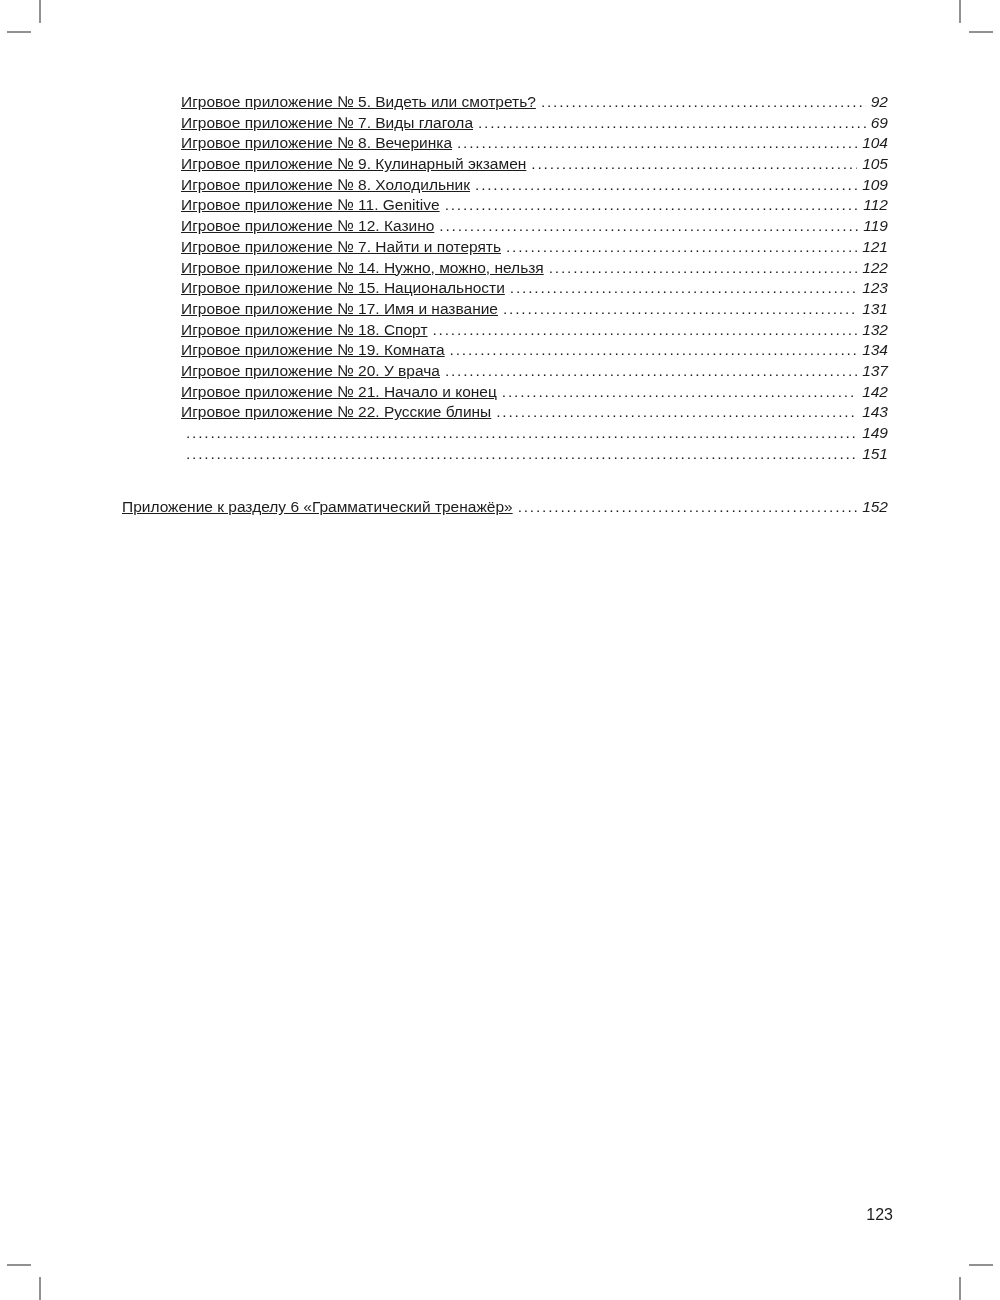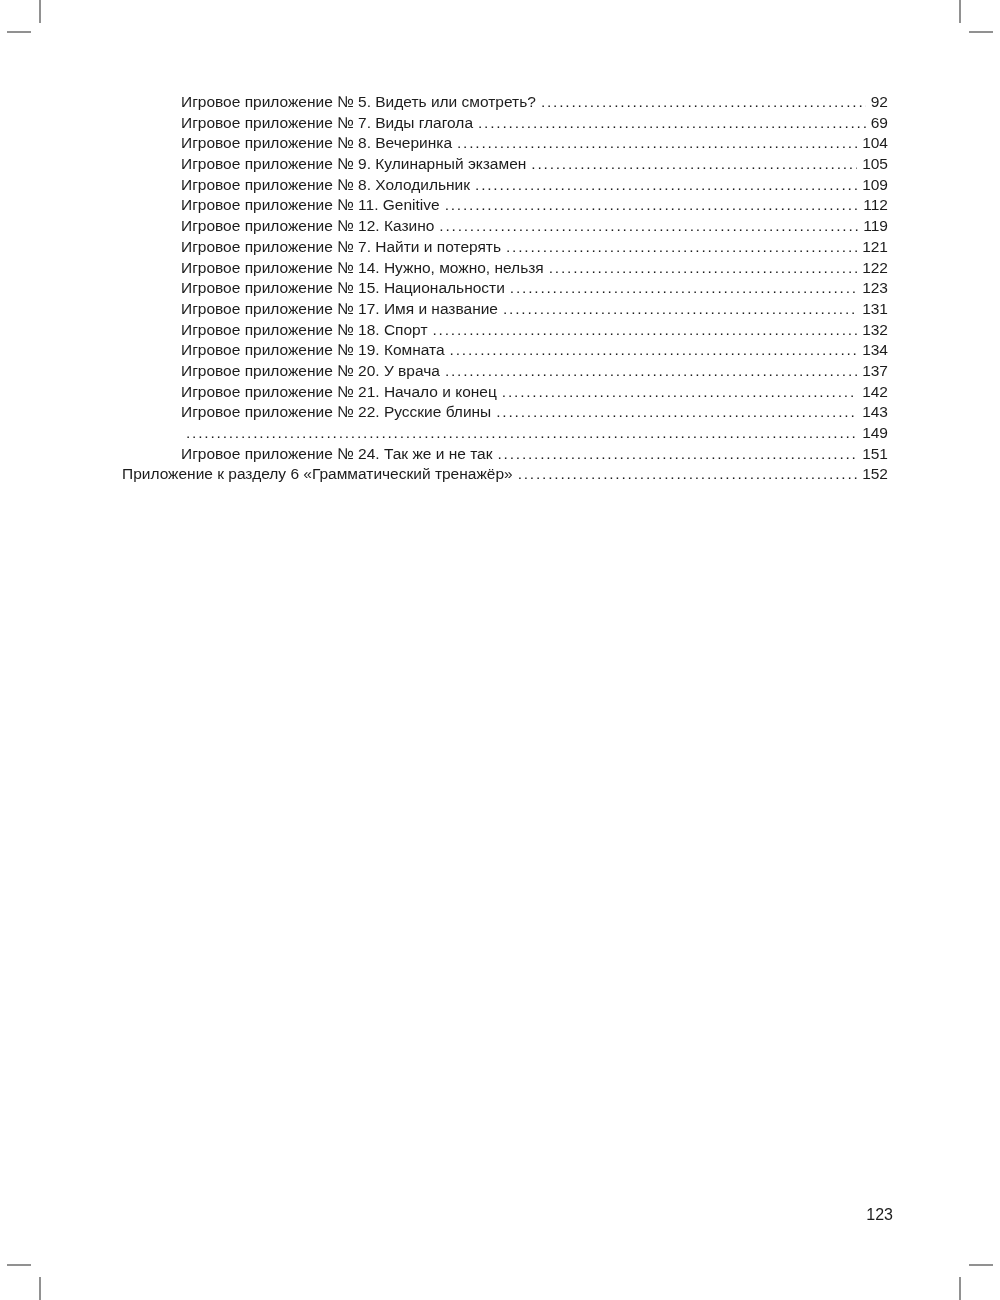--- a/index.html
+++ b/index.html
@@ -26,39 +26,42 @@
     font-size: 15.5px;
   }
   .toc-row {
     display: flex;
     align-items: baseline;
     height: 20.7px;
     padding-left: 59px; 
   }
   .toc-row.outdent {
     padding-left: 0;
+    margin-top: 33px;
   }
   .toc-label {
     white-space: nowrap;
+    text-decoration: underline;
   }
   .toc-dots {
     flex: 1;
     overflow: hidden;
     white-space: nowrap;
     margin: 0 5px 0 5px;
     min-width: 12px;
   }
   .toc-dots::before {
     content: "........................................................................................................................................................................";
     letter-spacing: 1.8px;
     color: #1c1c1c;
   }
   .toc-page {
     white-space: nowrap;
     text-align: center;
+    font-style: italic;
   }
 
   
   .page-number {
     position: absolute;
     top: 1206px;
     right: 107px;
     font-size: 16px;
     color: #1c1c1c;
   }
@@ -191,21 +194,20 @@
         <span class="toc-dots"></span>
         <span class="toc-page">143</span>
       </div>
 
       <div class="toc-row">
         <span class="toc-dots"></span>
         <span class="toc-page">149</span>
       </div>
 
       <div class="toc-row">
-        <span class="toc-label">Игровое приложение № 24. Так же и не так</span>
         <span class="toc-dots"></span>
         <span class="toc-page">151</span>
       </div>
 
       <div class="toc-row outdent">
         <span class="toc-label">Приложение к разделу 6 «Грамматический тренажёр»</span>
         <span class="toc-dots"></span>
         <span class="toc-page">152</span>
       </div>
     </div>

